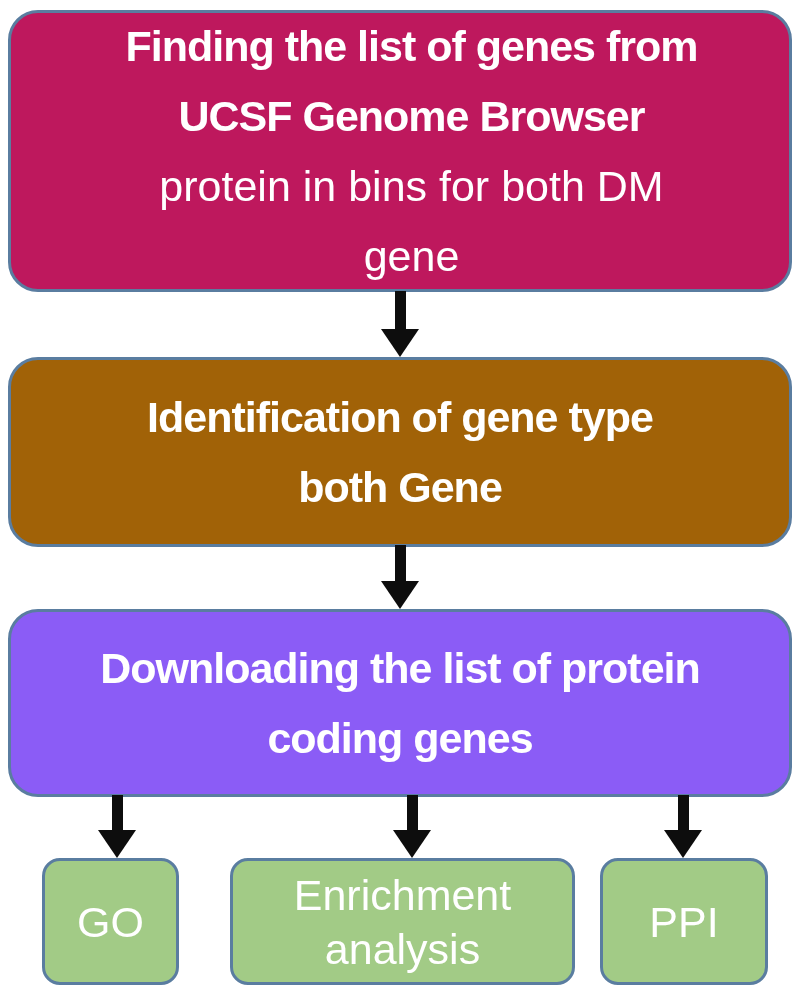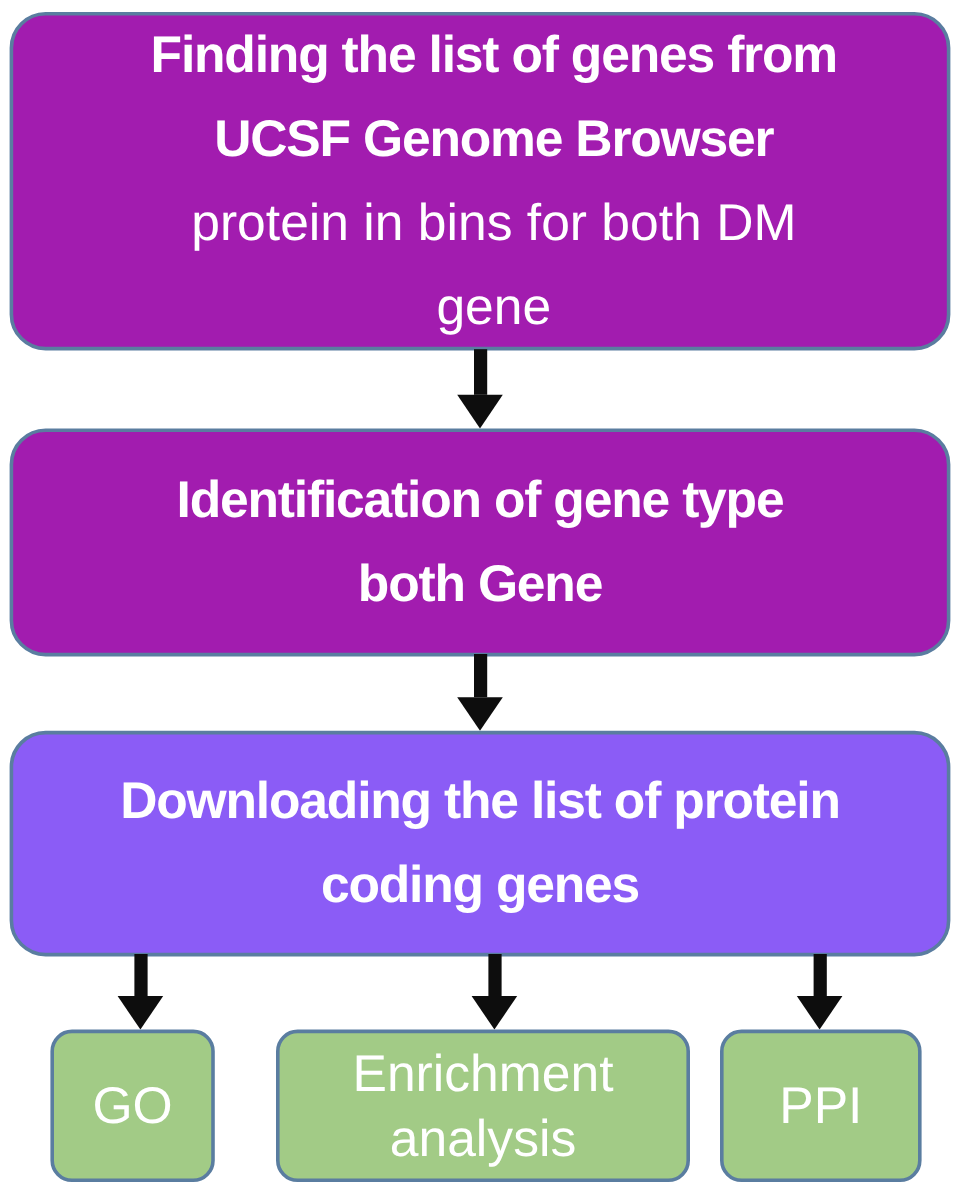--- a/index.html
+++ b/index.html
@@ -81,33 +81,33 @@
   #arrow2 { left: 381px; top: 545px; height: 64px; }
   #arrow3 { left: 98px;  top: 795px; height: 63px; }
   #arrow4 { left: 393px; top: 795px; height: 63px; }
   #arrow5 { left: 664px; top: 795px; height: 63px; }
 </style>
 </head>
 <body>
 
 <div class="canvas">
 
-  <div class="node big" id="step1" style="background-color: #a21caf; padding-left: 23px;">
+  <div class="node big" id="step1" style="background-color: #be185d; padding-left: 23px;">
     <div class="big-line">Finding the list of genes from</div>
     <div class="big-line">UCSF Genome Browser</div>
     <div class="big-line regular">protein in bins for both DM</div>
     <div class="big-line regular">gene</div>
   </div>
 
   <div class="arrow" id="arrow1">
     <div class="stem" style="background-color: rgb(13, 13, 13);"></div>
     <div class="head" style="border-top-color: rgb(13, 13, 13);"></div>
   </div>
 
-  <div class="node big" id="step2" style="background-color: #a21caf;">
+  <div class="node big" id="step2" style="background-color: #a16207;">
     <div class="big-line">Identification of gene type</div>
     <div class="big-line">both Gene</div>
   </div>
 
   <div class="arrow" id="arrow2">
     <div class="stem" style="background-color: rgb(13, 13, 13);"></div>
     <div class="head" style="border-top-color: rgb(13, 13, 13);"></div>
   </div>
 
   <div class="node big" id="step3" style="background-color: #8b5cf6;">

